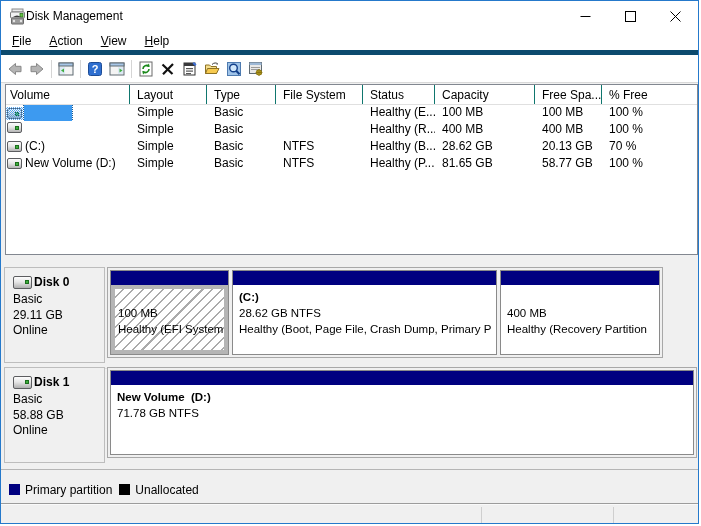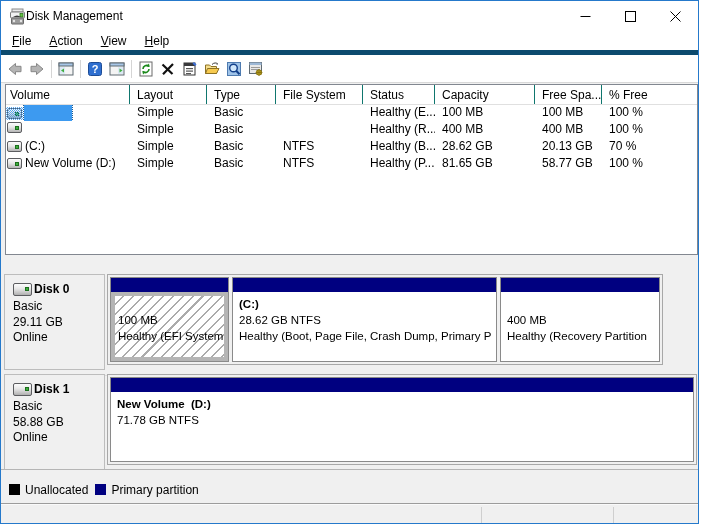--- a/index.html
+++ b/index.html
@@ -44,21 +44,21 @@
   .vol-icon .body { position:absolute; inset:0; border:1px solid #5c5d60; border-radius:2px;
                     background:linear-gradient(#fcfcfc 0%, #e8e8e8 45%, #b5b5b5 100%); }
   .vol-icon .led { position:absolute; right:3px; top:4px; width:4px; height:4px; background:#3fae3f;
                    border:1px solid #1c6e1c; }
   .vol-icon .dither { position:absolute; inset:-1px;
        background:repeating-conic-gradient(rgba(61,154,240,.85) 0% 25%, rgba(255,255,255,0) 0% 50%);
        background-size:2px 2px; }
   .sel-rect { height:16px; width:48px; margin-left:2px; outline:1px dotted #1c5c94; }
 
   
-  .gview { position:absolute; left:0; top:181px; width:699px; height:212px; background:#f0f0f0; }
+  .gview { position:absolute; left:0; top:174px; width:699px; height:212px; background:#f0f0f0; }
   .disk-row { position:absolute; left:3px; width:694px; height:96px; }
   .disk-row .rowline { position:absolute; left:0; right:2px; bottom:-6px; height:1px; background:#dcdcdc; }
   .disk-label { position:absolute; left:0; top:0; width:101px; height:96px;
                 border:1px solid #bdbdbd; background:#f0f0f0; padding:7px 0 0 8px; }
   .disk-title { display:flex; align-items:center; font-weight:bold; }
   .disk-icon { width:19px; height:13px; position:relative; margin-right:2px; flex:none; }
   .disk-icon .body { position:absolute; inset:0; border:1px solid #5c5d60; border-radius:2px;
                      background:linear-gradient(#fdfdfd 0%, #e6e6e6 45%, #b0b0b0 100%); }
   .disk-icon .led { position:absolute; right:3px; top:4px; width:4px; height:4px; background:#3fae3f;
                     border:1px solid #1c6e1c; }
@@ -369,26 +369,26 @@
               <div class="part-label">New Volume  (D:)</div>
               <div>71.78 GB NTFS</div>
             </div>
           </div>
         </div>
       </div>
     </div>
 
     <div class="legend">
       <div class="legend-item">
+        <span class="legend-swatch" style="background-color: rgb(0, 0, 128);"></span>
+        <span class="legend-label">Primary partition</span>
+      </div>
+      <div class="legend-item">
         <span class="legend-swatch" style="background-color: rgb(0, 0, 0);"></span>
         <span class="legend-label">Unallocated</span>
-      </div>
-      <div class="legend-item">
-        <span class="legend-swatch" style="background-color: rgb(0, 0, 128);"></span>
-        <span class="legend-label">Primary partition</span>
       </div>
     </div>
 
     <div class="statusbar">
       <div class="sb-sep" style="left:480px"></div>
       <div class="sb-sep" style="left:612px"></div>
     </div>
   </div>
 </div>
 

